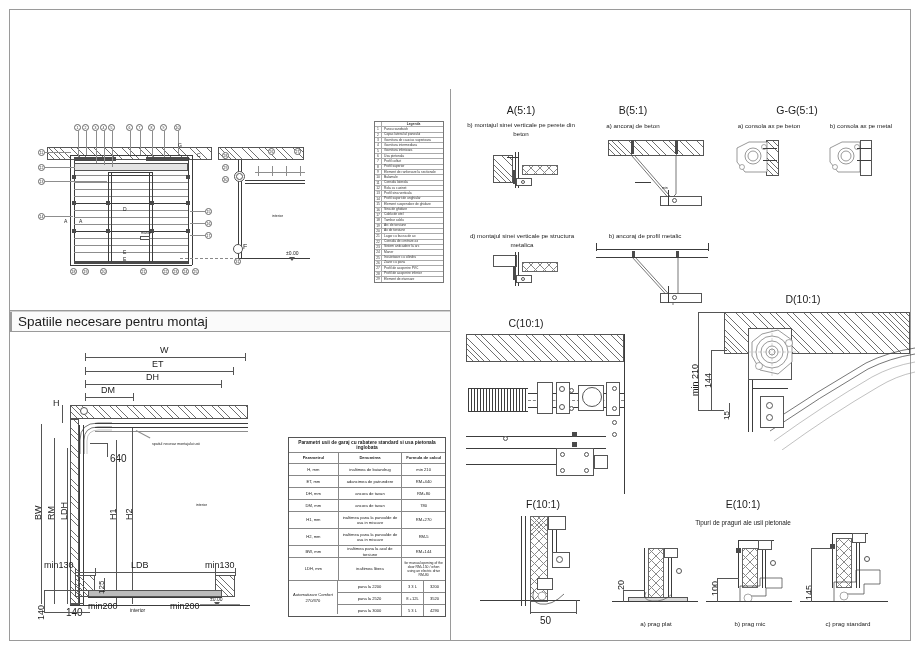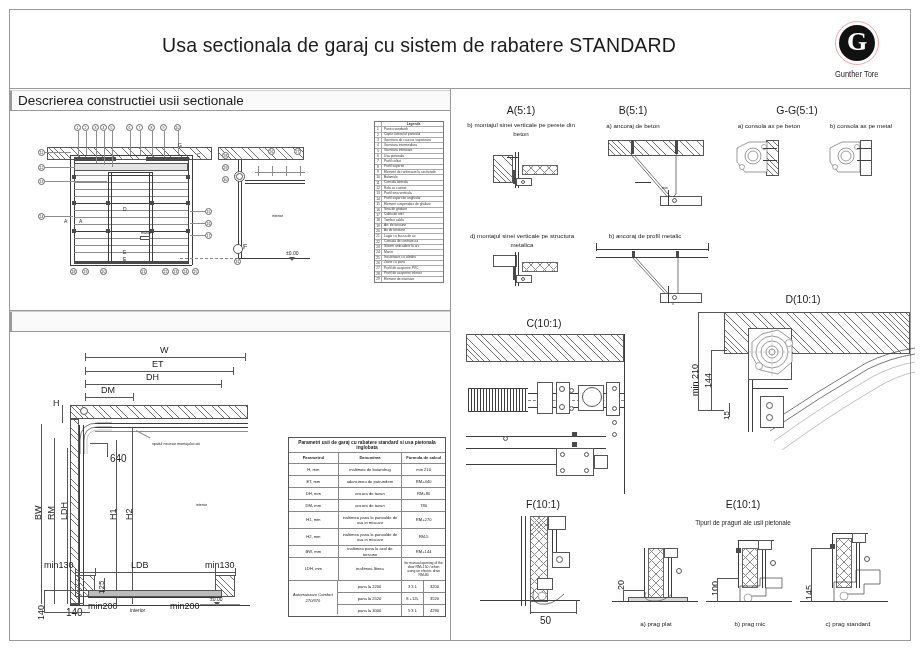--- a/index.html
+++ b/index.html
@@ -221,36 +221,23 @@
     border-top: 5px solid #555;
   }
 </style>
 </head>
 <body>
 
 <div id="sheet">
 
   <div class="frame"></div>
 
-  <div class="title-band">
-    <div class="sheet-title">Usa sectionala de garaj cu sistem de rabatere STANDARD</div>
-    <div class="logo-box">
-      <div class="logo-ring">
-        <div class="logo-disc">G</div>
-      </div>
-      <div class="logo-label">Gunther Tore</div>
-    </div>
-  </div>
 
   <div class="col-divider"></div>
 
-  <div class="sec-head" style="left:10px; top:90px; width:440px;">
-    <span class="bar"></span>
-    <span>Descrierea constructiei usii sectionale</span>
-  </div>
 
   <div>
 
     <div class="hatch-concrete" style="left:47px; top:147px; width:165px; height:13px;"></div>
 
     <div class="h" style="left:70px; top:155px; width:122px;"></div>
     <div class="h" style="left:70px; top:265px; width:122px;"></div>
     <div class="v" style="left:70px; top:155px; height:110px;"></div>
     <div class="v" style="left:192px; top:155px; height:110px;"></div>
     <div class="v" style="left:74px; top:157px; height:107px;"></div>
@@ -505,20 +492,21 @@
     <div class="lrow">
         <div class="lno">29</div>
         <div class="ltx">Element de etansare</div>
       </div>
   </div>
 
   <div class="h" style="left:10px; top:310px; width:440px; border-top:1px solid #9a9a9a;"></div>
 
   <div class="sec-head" style="left:10px; top:311px; width:440px;">
     <span class="bar"></span>
+    <span>Spatiile necesare pentru montaj</span>
   </div>
 
   <div>
 
     <div class="hdim" style="left:85px; top:357px; width:160px;"></div>
     <div class="vdim" style="left:85px; top:353px; height:8px;"></div>
     <div class="vdim" style="left:245px; top:353px; height:8px;"></div>
     <div class="t t9" style="left:160px; top:345px;">W</div>
 
     <div class="hdim" style="left:85px; top:371px; width:148px;"></div>
@@ -773,21 +761,21 @@
       <path d="M 2 8 L 14 2 L 32 2 L 32 32 L 10 32 L 2 22 Z" fill="#fff" stroke="#555" stroke-width=".6"></path>
       <circle cx="18" cy="16" r="8" fill="#fff" stroke="#555" stroke-width=".6"></circle>
       <circle cx="18" cy="16" r="5" fill="#fff" stroke="#555" stroke-width=".6"></circle>
       <circle cx="7" cy="27" r="2.5" fill="#fff" stroke="#555" stroke-width=".5"></circle>
       <circle cx="29" cy="7" r="2.5" fill="#fff" stroke="#555" stroke-width=".5"></circle>
     </svg>
     <div class="h" style="left:857px; top:148px; width:14px;"></div>
     <div class="h" style="left:857px; top:160px; width:14px;"></div>
   </div>
 
-  <div class="dtitle" style="left:501px; top:317px; width:86px;">C(10:1)</div>
+  <div class="dtitle" style="left:483px; top:317px; width:86px;">C(10:1)</div>
   <div>
     <div class="hatch-concrete" style="left:466px; top:334px; width:158px; height:28px;"></div>
     <div class="v" style="left:624px; top:334px; height:160px;"></div>
 
     <div style="position:absolute; left:468px; top:388px; width:60px; height:24px;
                 background: repeating-linear-gradient(to right, #3c3c3c 0 .7px, transparent .7px 3px);
                 border-top:.6px solid #3c3c3c; border-bottom:.6px solid #3c3c3c;"></div>
 
     <div class="h" style="left:528px; top:393px; width:96px;"></div>
     <div class="h" style="left:528px; top:407px; width:96px;"></div>

